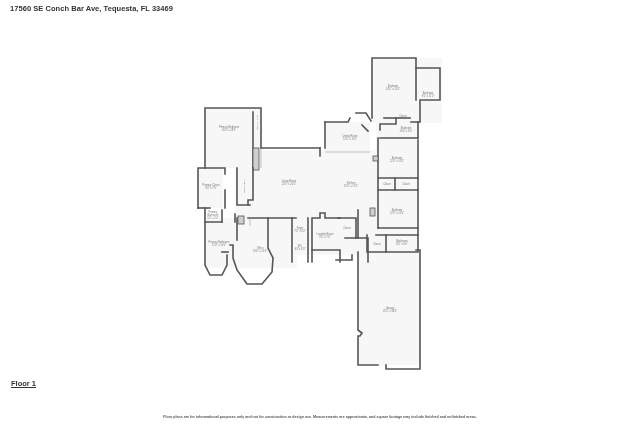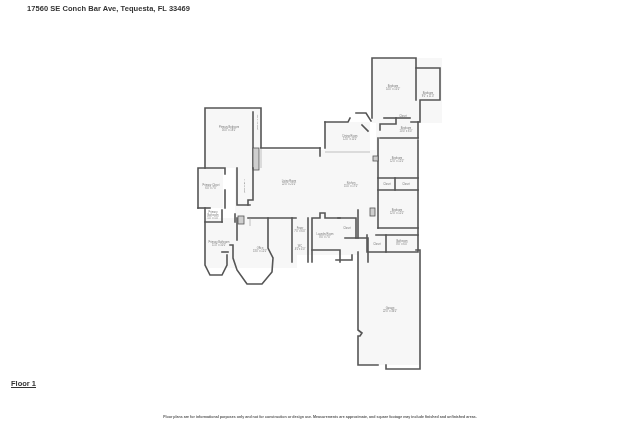--- a/index.html
+++ b/index.html
@@ -1,17 +1,17 @@
 <!DOCTYPE html>
 <html><head>
 <meta charset="utf-8">
 <style>
   html, body { margin:0; padding:0; background:#ffffff; }
   body { width:640px; height:426px; position:relative; overflow:hidden; font-family:"Liberation Sans", sans-serif; color:#333; }
-  .title { position:absolute; left:27px; top:4px; font-size:7.5px; font-weight:bold; color:#333; letter-spacing:0.05px; }
+  .title { position:absolute; left:10px; top:4px; font-size:7.5px; font-weight:bold; color:#333; letter-spacing:0.05px; }
   .floor-label { position:absolute; left:11px; top:379px; font-size:7.5px; font-weight:bold; color:#333;text-decoration:underline; }
   .disclaimer { position:absolute; left:0; width:640px; top:415px; text-align:center; font-size:3.6px; font-weight:bold; color:#555; }
   svg.plan { position:absolute; left:0; top:0; }
   .room { fill:#f7f7f7; }
   .wall { stroke:#555; stroke-width:1.6; fill:none; stroke-linecap:square; }
   .thin { stroke:#9a9a9a; stroke-width:0.6; fill:none; }
   .shade { fill:#cfcfcf; stroke:#555; stroke-width:0.8; }
   .lbl { font-family:"Liberation Sans", sans-serif; font-size:2.6px; fill:#777; text-anchor:middle; }
   .lbl-v { font-family:"Liberation Sans", sans-serif; font-size:2.3px; fill:#777; text-anchor:middle; }
 </style>

